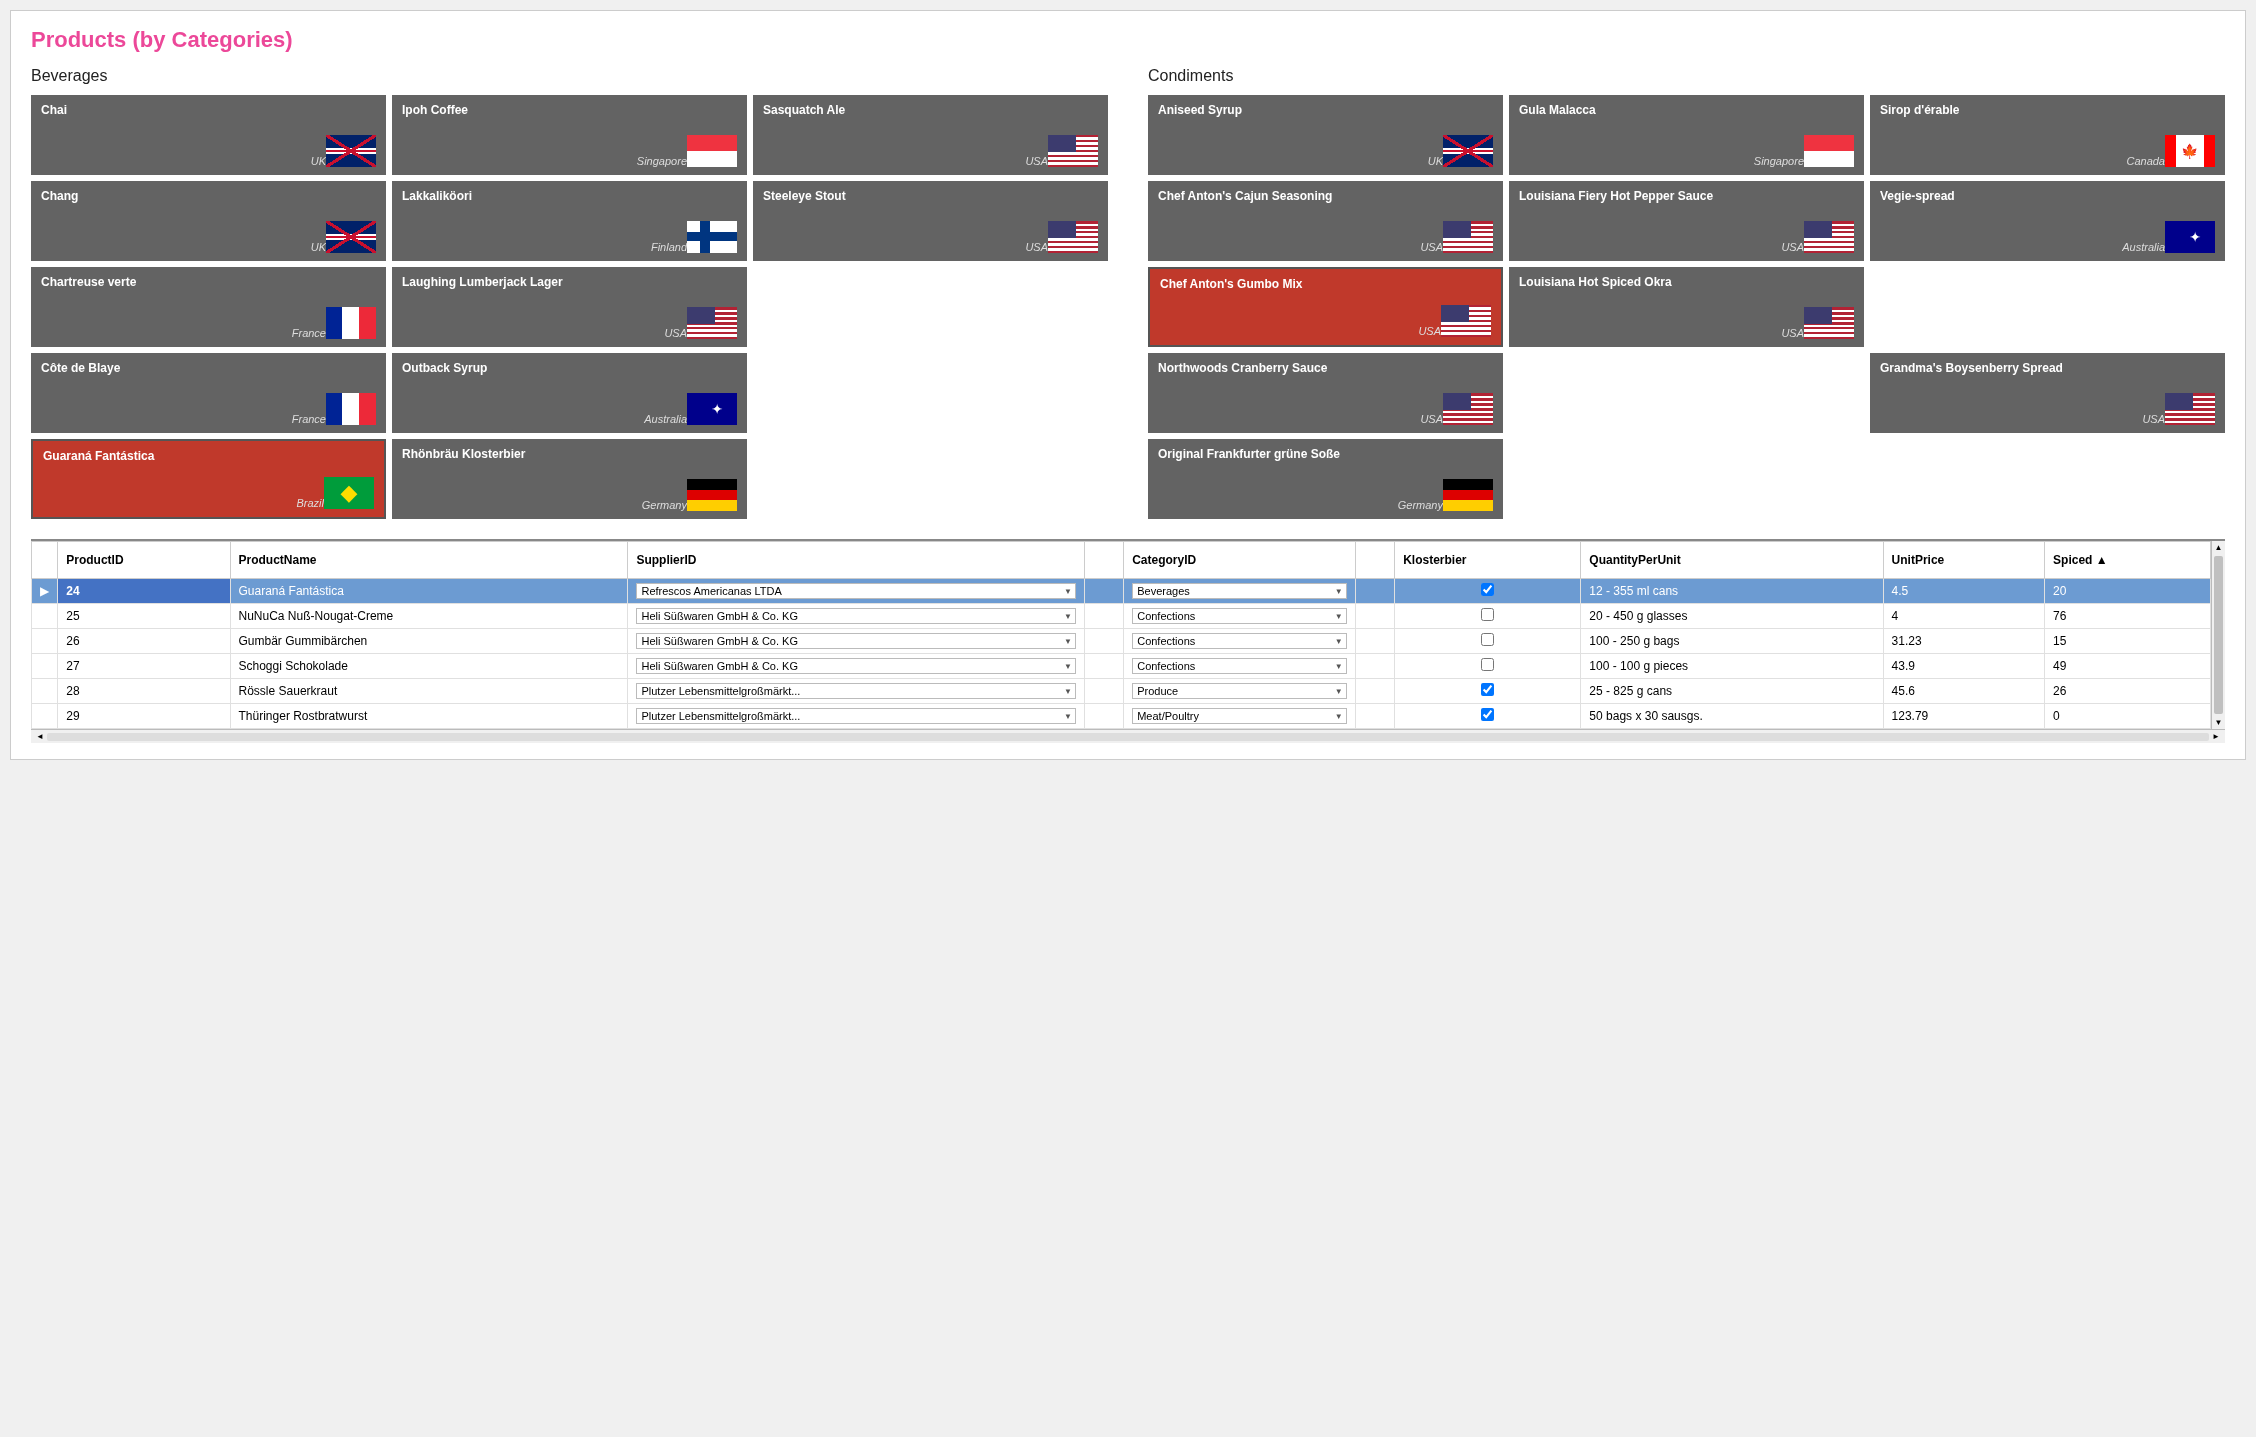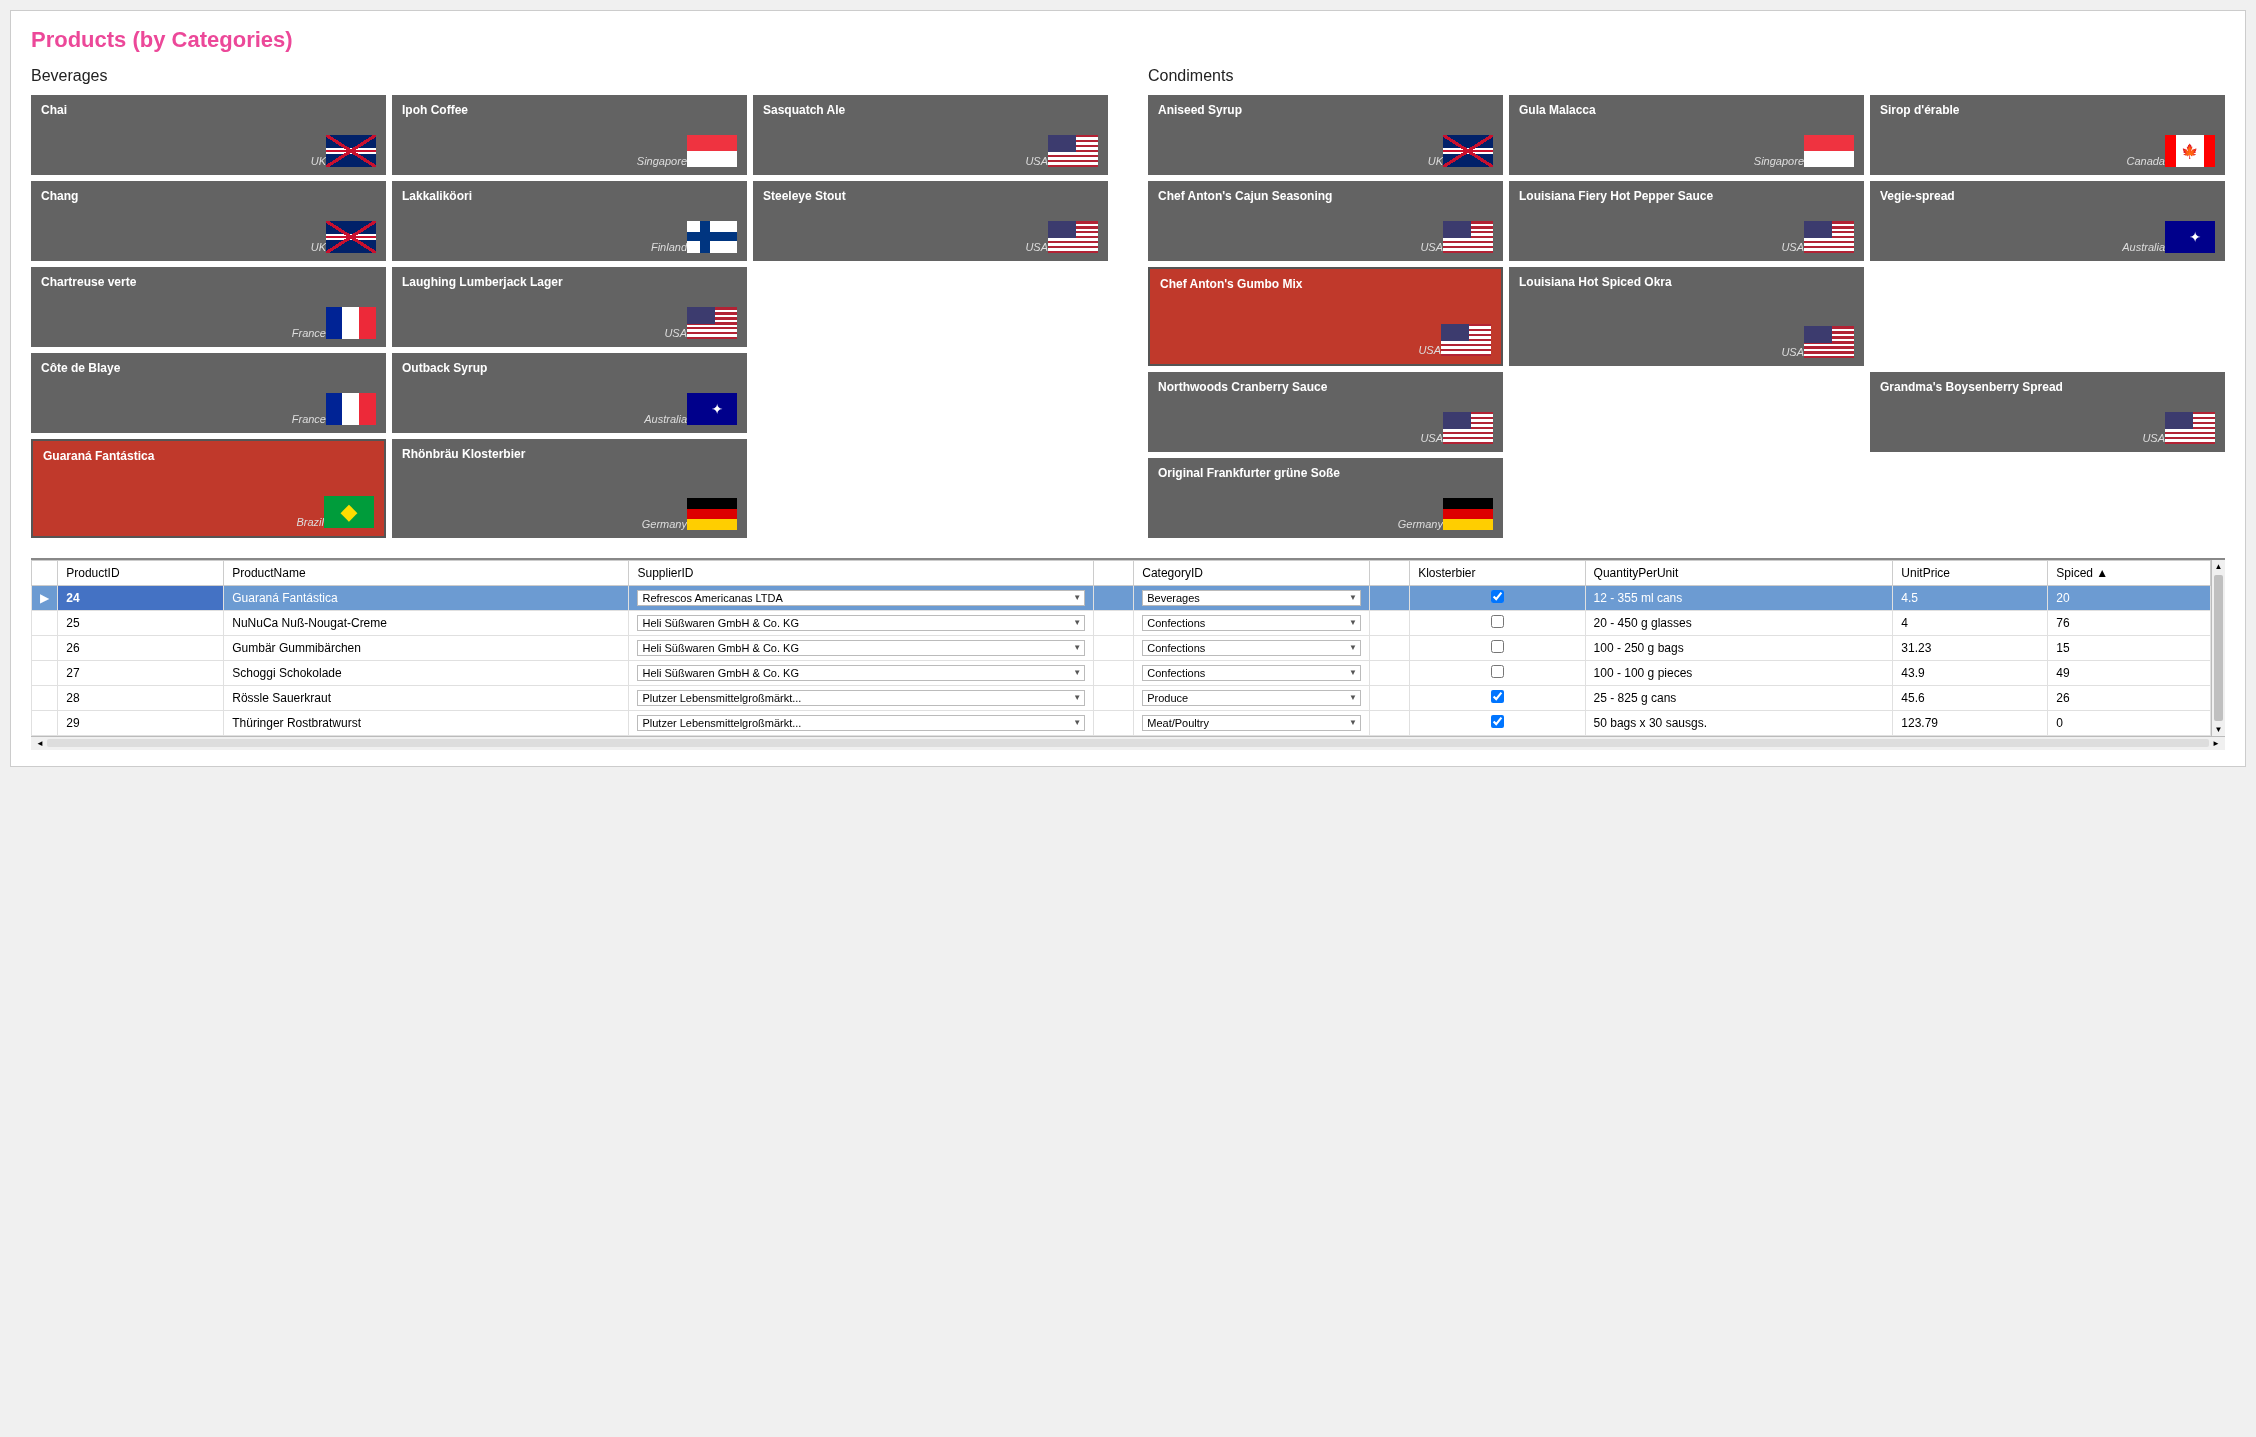--- a/index.html
+++ b/index.html
@@ -16,21 +16,21 @@
     .category-title { font-size: 16px; font-weight: normal; margin-bottom: 10px; color: #222; }
 
     .cards-grid { display: grid; grid-template-columns: repeat(3, 1fr); gap: 6px; }
 
     .product-card {
       background: #636363;
       color: white;
       padding: 8px 10px;
       min-height: 80px;
       display: flex;
-      flex-direction: column;
+      flex-direction: row;
       justify-content: space-between;
       position: relative;
       cursor: pointer;
     }
 
     .product-card.selected {
       background: #c0392b;
       border: 2px solid #555;
       gap: 31px;
     }
@@ -122,23 +122,23 @@
 
     .data-table {
       width: 100%;
       border-collapse: collapse;
       font-size: 12px;
     }
 
     .data-table th {
       background: white;
       border: 1px solid #ccc;
-      padding: 5px 8px;
+      padding: 11px 8px;
       text-align: left;
-      font-weight: normal;
+      font-weight: bold;
       white-space: nowrap;
     }
 
     .data-table td {
       border: 1px solid #e0e0e0;
       padding: 4px 8px;
       white-space: nowrap;
     }
 
     .data-table tr.active-row td { background: #6c9bd2; color: white; }

